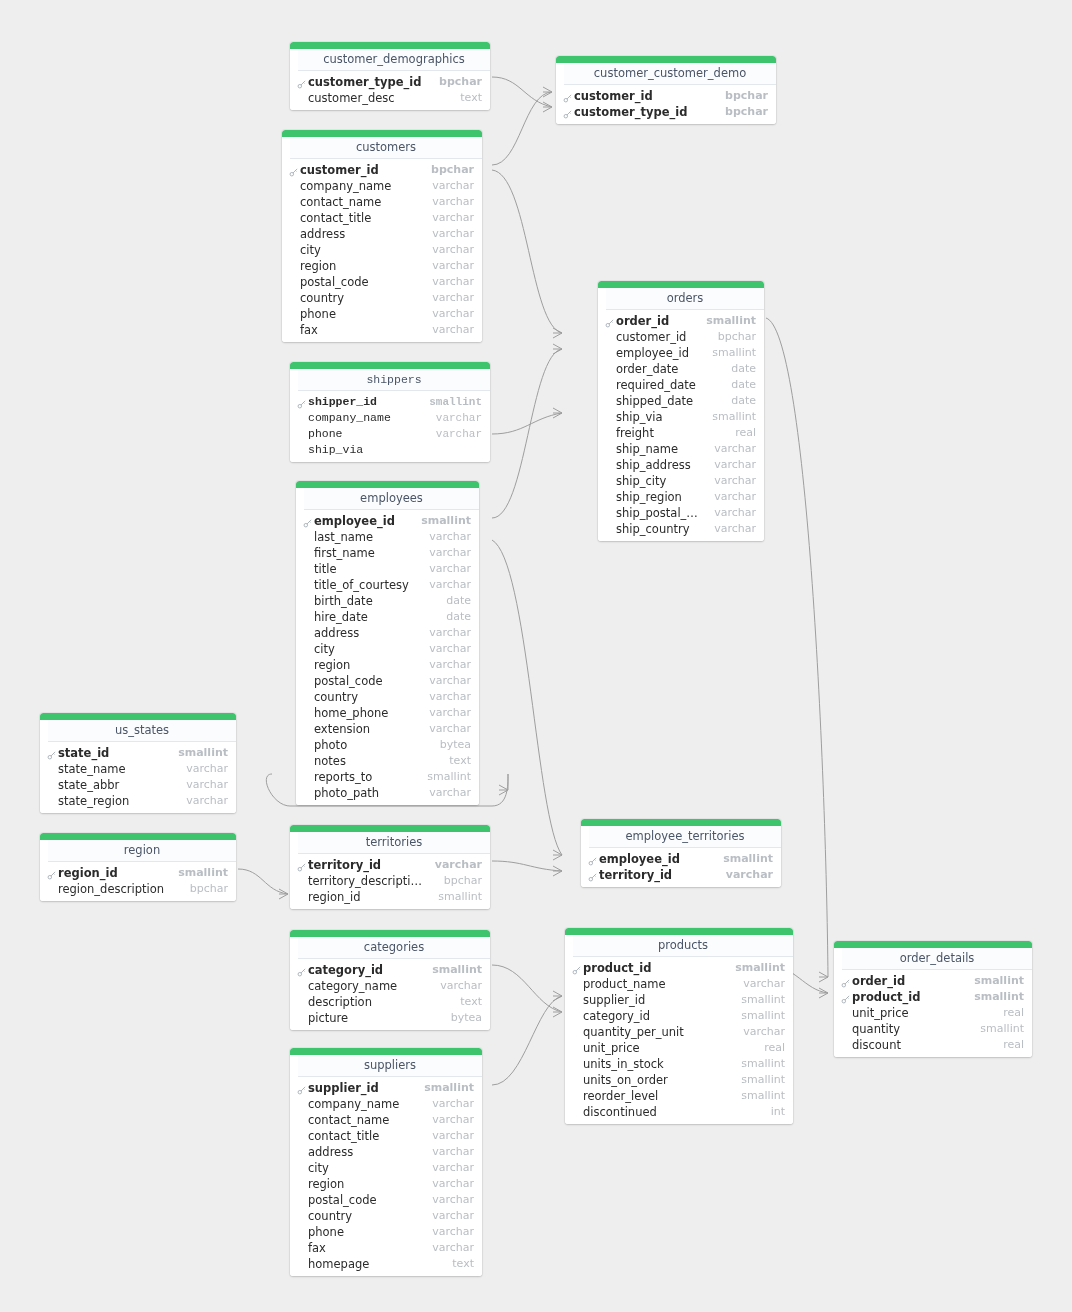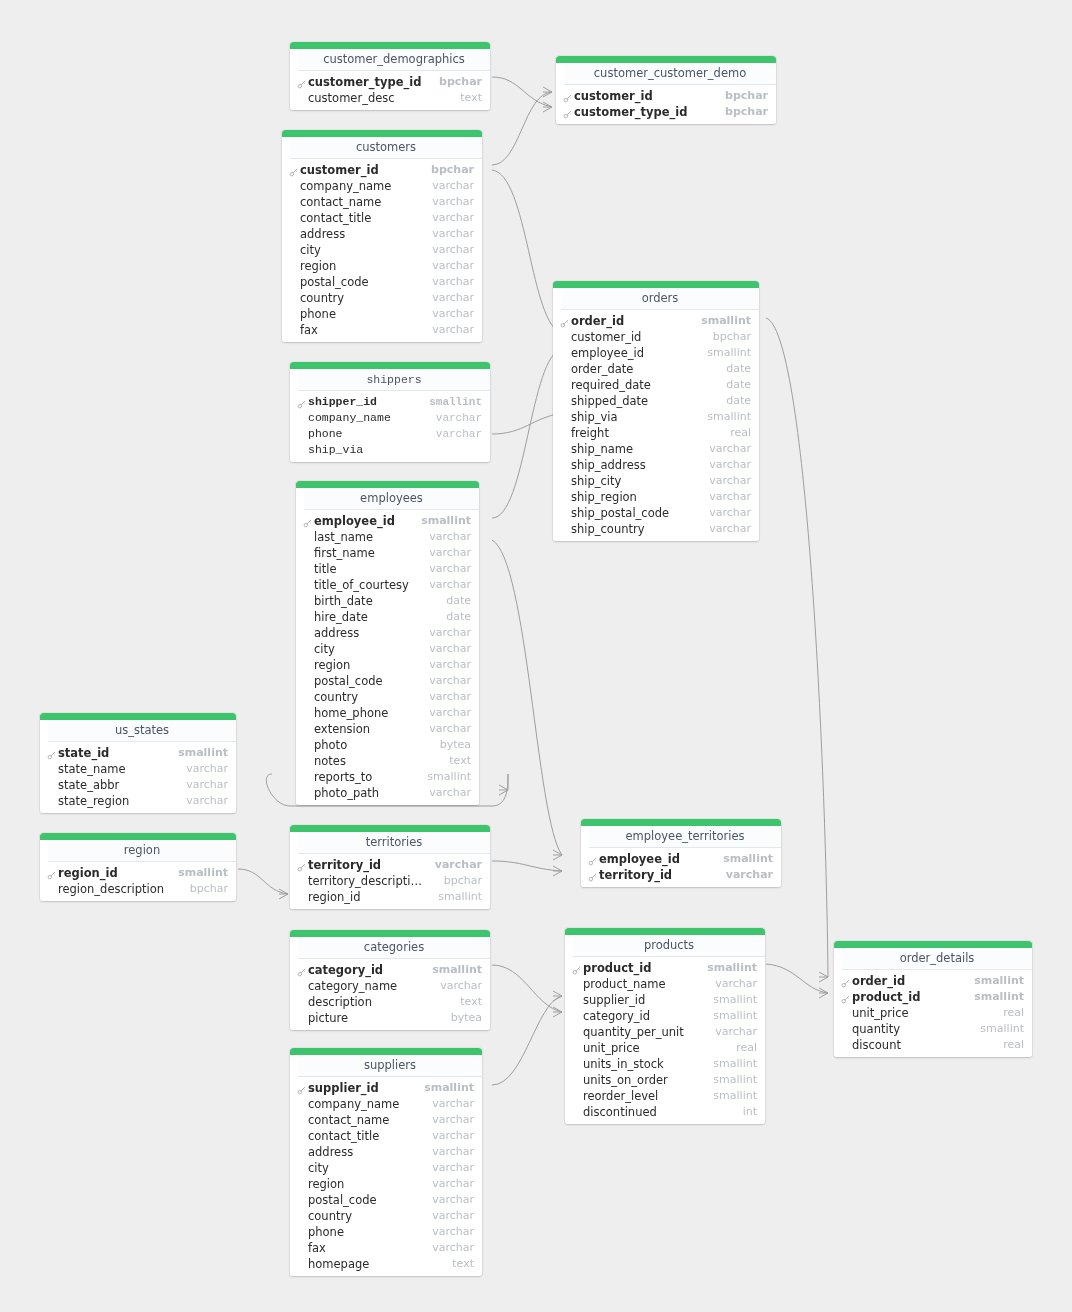--- a/index.html
+++ b/index.html
@@ -297,21 +297,21 @@
             <span class="field-name">phone</span>
             <span class="field-type">varchar</span>
           </div>
           <div class="field">
             <span class="field-key"></span>
             <span class="field-name">fax</span>
             <span class="field-type">varchar</span>
           </div>
         </div>
       </div>
-      <div class="entity" style="left: 553px; top: 281px; width: 206px;">
+      <div class="entity" style="left: 598px; top: 281px; width: 166px;">
         <div class="entity-accent" style="background: rgb(62, 196, 109);"></div>
         <div class="entity-title">orders</div>
         <div class="entity-fields">
           <div class="field pk">
             <span class="field-key">
               <svg width="9" height="9" viewBox="0 0 16 16" fill="none" stroke="#9aa3ad" stroke-width="1.4">
                 <circle cx="5" cy="11" r="3.1"></circle>
                 <line x1="7.2" y1="8.8" x2="14.5" y2="1.5"></line>
                 <line x1="11.6" y1="4.4" x2="13.4" y2="6.2"></line>
               </svg>
@@ -654,21 +654,21 @@
             <span class="field-name">description</span>
             <span class="field-type">text</span>
           </div>
           <div class="field">
             <span class="field-key"></span>
             <span class="field-name">picture</span>
             <span class="field-type">bytea</span>
           </div>
         </div>
       </div>
-      <div class="entity" style="left: 565px; top: 928px; width: 200px;">
+      <div class="entity" style="left: 565px; top: 928px; width: 228px;">
         <div class="entity-accent" style="background: rgb(62, 196, 109);"></div>
         <div class="entity-title">products</div>
         <div class="entity-fields">
           <div class="field pk">
             <span class="field-key">
               <svg width="9" height="9" viewBox="0 0 16 16" fill="none" stroke="#9aa3ad" stroke-width="1.4">
                 <circle cx="5" cy="11" r="3.1"></circle>
                 <line x1="7.2" y1="8.8" x2="14.5" y2="1.5"></line>
                 <line x1="11.6" y1="4.4" x2="13.4" y2="6.2"></line>
               </svg>

